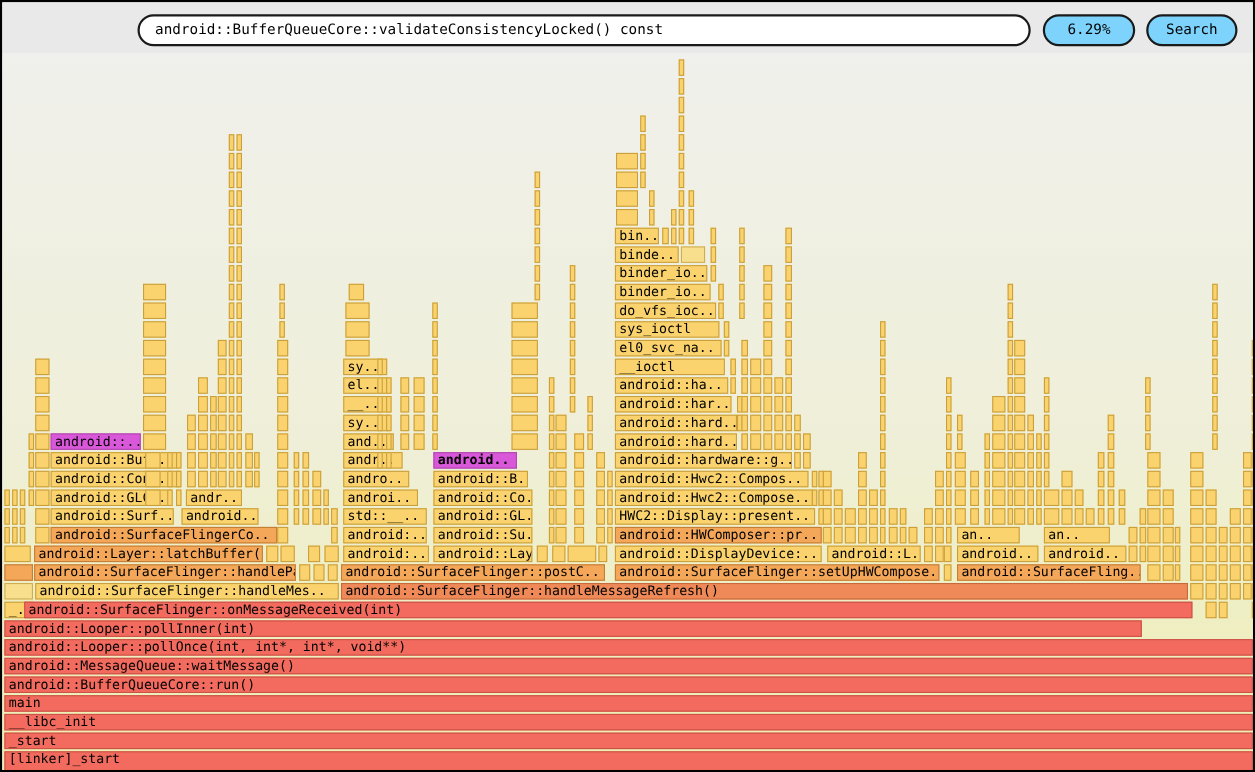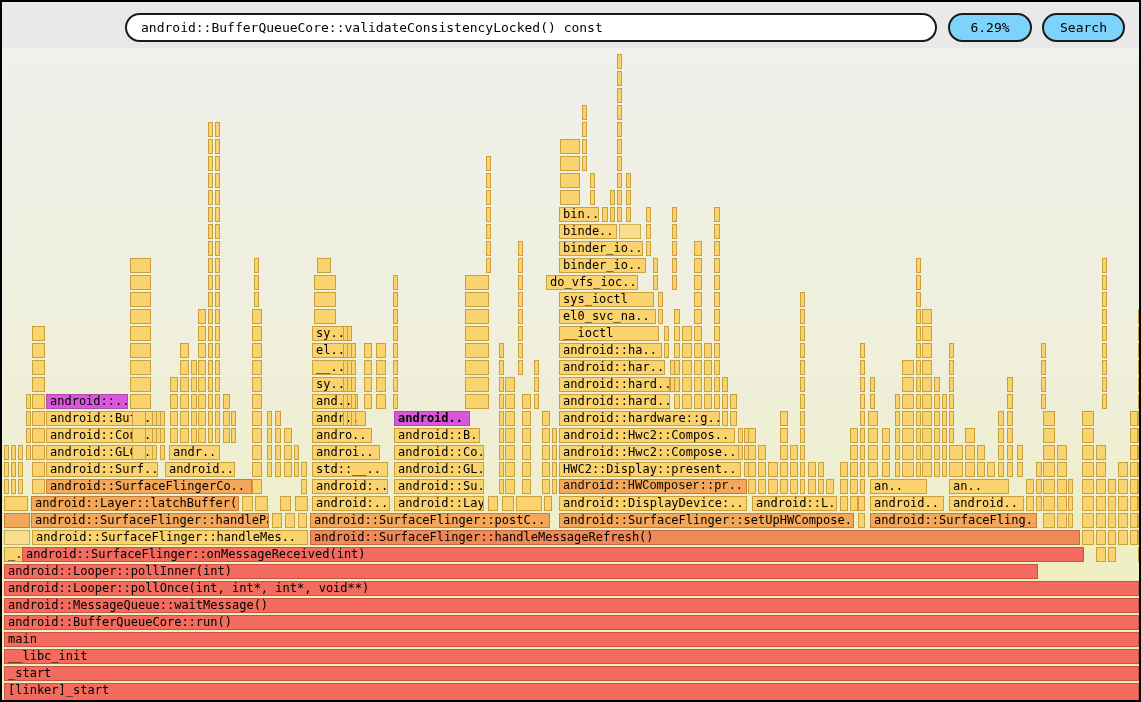--- a/index.html
+++ b/index.html
@@ -73,21 +73,21 @@
       <div class="box co" style="left: 29px; top: 448px; width: 208px; height: 15px;">android::Layer::latchBuffer(b..</div>
       <div class="box cy" style="left: 310px; top: 448px; width: 78px; height: 15px;">android:..</div>
       <div class="box cy" style="left: 392px; top: 448px; width: 90px; height: 15px;">android::Lay..</div>
       <div class="box cy" style="left: 557px; top: 448px; width: 188px; height: 15px;">android::DisplayDevice:..</div>
       <div class="box cy" style="left: 750px; top: 448px; width: 85px; height: 15px;">android::L..</div>
       <div class="box cy" style="left: 868px; top: 448px; width: 74px; height: 15px;">android..</div>
       <div class="box cy" style="left: 947px; top: 448px; width: 75px; height: 15px;">android..</div>
       <div class="box co" style="left: 44px; top: 431px; width: 206px; height: 15px;">android::SurfaceFlingerCo..</div>
       <div class="box cy" style="left: 310px; top: 431px; width: 76px; height: 15px;">android:..</div>
       <div class="box cy" style="left: 392px; top: 431px; width: 90px; height: 15px;">android::Su..</div>
-      <div class="box co" style="left: 557px; top: 431px; width: 188px; height: 15px; font-family: Liberation Mono, monospace;">android::HWComposer::pr..</div>
+      <div class="box co" style="left: 557px; top: 431px; width: 188px; height: 15px;">android::HWComposer::pr..</div>
       <div class="box cy" style="left: 868px; top: 431px; width: 57px; height: 15px;">an..</div>
       <div class="box cy" style="left: 947px; top: 431px; width: 60px; height: 15px;">an..</div>
       <div class="box cy" style="left: 44px; top: 414px; width: 112px; height: 15px;">android::Surf..</div>
       <div class="box cy" style="left: 163px; top: 414px; width: 70px; height: 15px;">android..</div>
       <div class="box cy" style="left: 310px; top: 414px; width: 76px; height: 15px;">std::__..</div>
       <div class="box cy" style="left: 392px; top: 414px; width: 90px; height: 15px;">android::GL..</div>
       <div class="box cy" style="left: 557px; top: 414px; width: 182px; height: 15px;">HWC2::Display::present..</div>
       <div class="box cy" style="left: 44px; top: 397px; width: 110px; height: 15px;">android::GLCo..</div>
       <div class="box cy" style="left: 167px; top: 397px; width: 51px; height: 15px;">andr..</div>
       <div class="box cy" style="left: 310px; top: 397px; width: 68px; height: 15px;">androi..</div>
@@ -107,21 +107,21 @@
       <div class="box cy" style="left: 310px; top: 329px; width: 42px; height: 15px;">sy..</div>
       <div class="box cy" style="left: 557px; top: 329px; width: 111px; height: 15px;">android::hard..</div>
       <div class="box cy" style="left: 310px; top: 312px; width: 42px; height: 15px;">__..</div>
       <div class="box cy" style="left: 557px; top: 312px; width: 106px; height: 15px;">android::har..</div>
       <div class="box cy" style="left: 310px; top: 295px; width: 40px; height: 15px;">el..</div>
       <div class="box cy" style="left: 557px; top: 295px; width: 103px; height: 15px;">android::ha..</div>
       <div class="box cy" style="left: 310px; top: 278px; width: 40px; height: 15px;">sy..</div>
       <div class="box cy" style="left: 557px; top: 278px; width: 100px; height: 15px;">__ioctl</div>
       <div class="box cy" style="left: 557px; top: 261px; width: 97px; height: 15px;">el0_svc_na..</div>
       <div class="box cy" style="left: 557px; top: 244px; width: 95px; height: 15px;">sys_ioctl</div>
-      <div class="box cy" style="left: 544px; top: 227px; width: 92px; height: 15px;">do_vfs_ioc..</div>
+      <div class="box cy" style="left: 557px; top: 227px; width: 92px; height: 15px;">do_vfs_ioc..</div>
       <div class="box cy" style="left: 557px; top: 210px; width: 87px; height: 15px;">binder_io..</div>
       <div class="box cy" style="left: 557px; top: 193px; width: 84px; height: 15px;">binder_io..</div>
       <div class="box cy" style="left: 557px; top: 176px; width: 58px; height: 15px;">binde..</div>
       <div class="box cY" style="left: 617px; top: 176px; width: 22px; height: 15px;"></div>
       <div class="box cy" style="left: 557px; top: 159px; width: 40px; height: 15px;">bin..</div>
       <div class="box cy" style="left: 2px; top: 431px; width: 5px; height: 15px;"></div>
       <div class="box cy" style="left: 2px; top: 414px; width: 5px; height: 15px;"></div>
       <div class="box cy" style="left: 2px; top: 397px; width: 5px; height: 15px;"></div>
       <div class="box cy" style="left: 9px; top: 431px; width: 5px; height: 15px;"></div>
       <div class="box cy" style="left: 9px; top: 414px; width: 5px; height: 15px;"></div>

